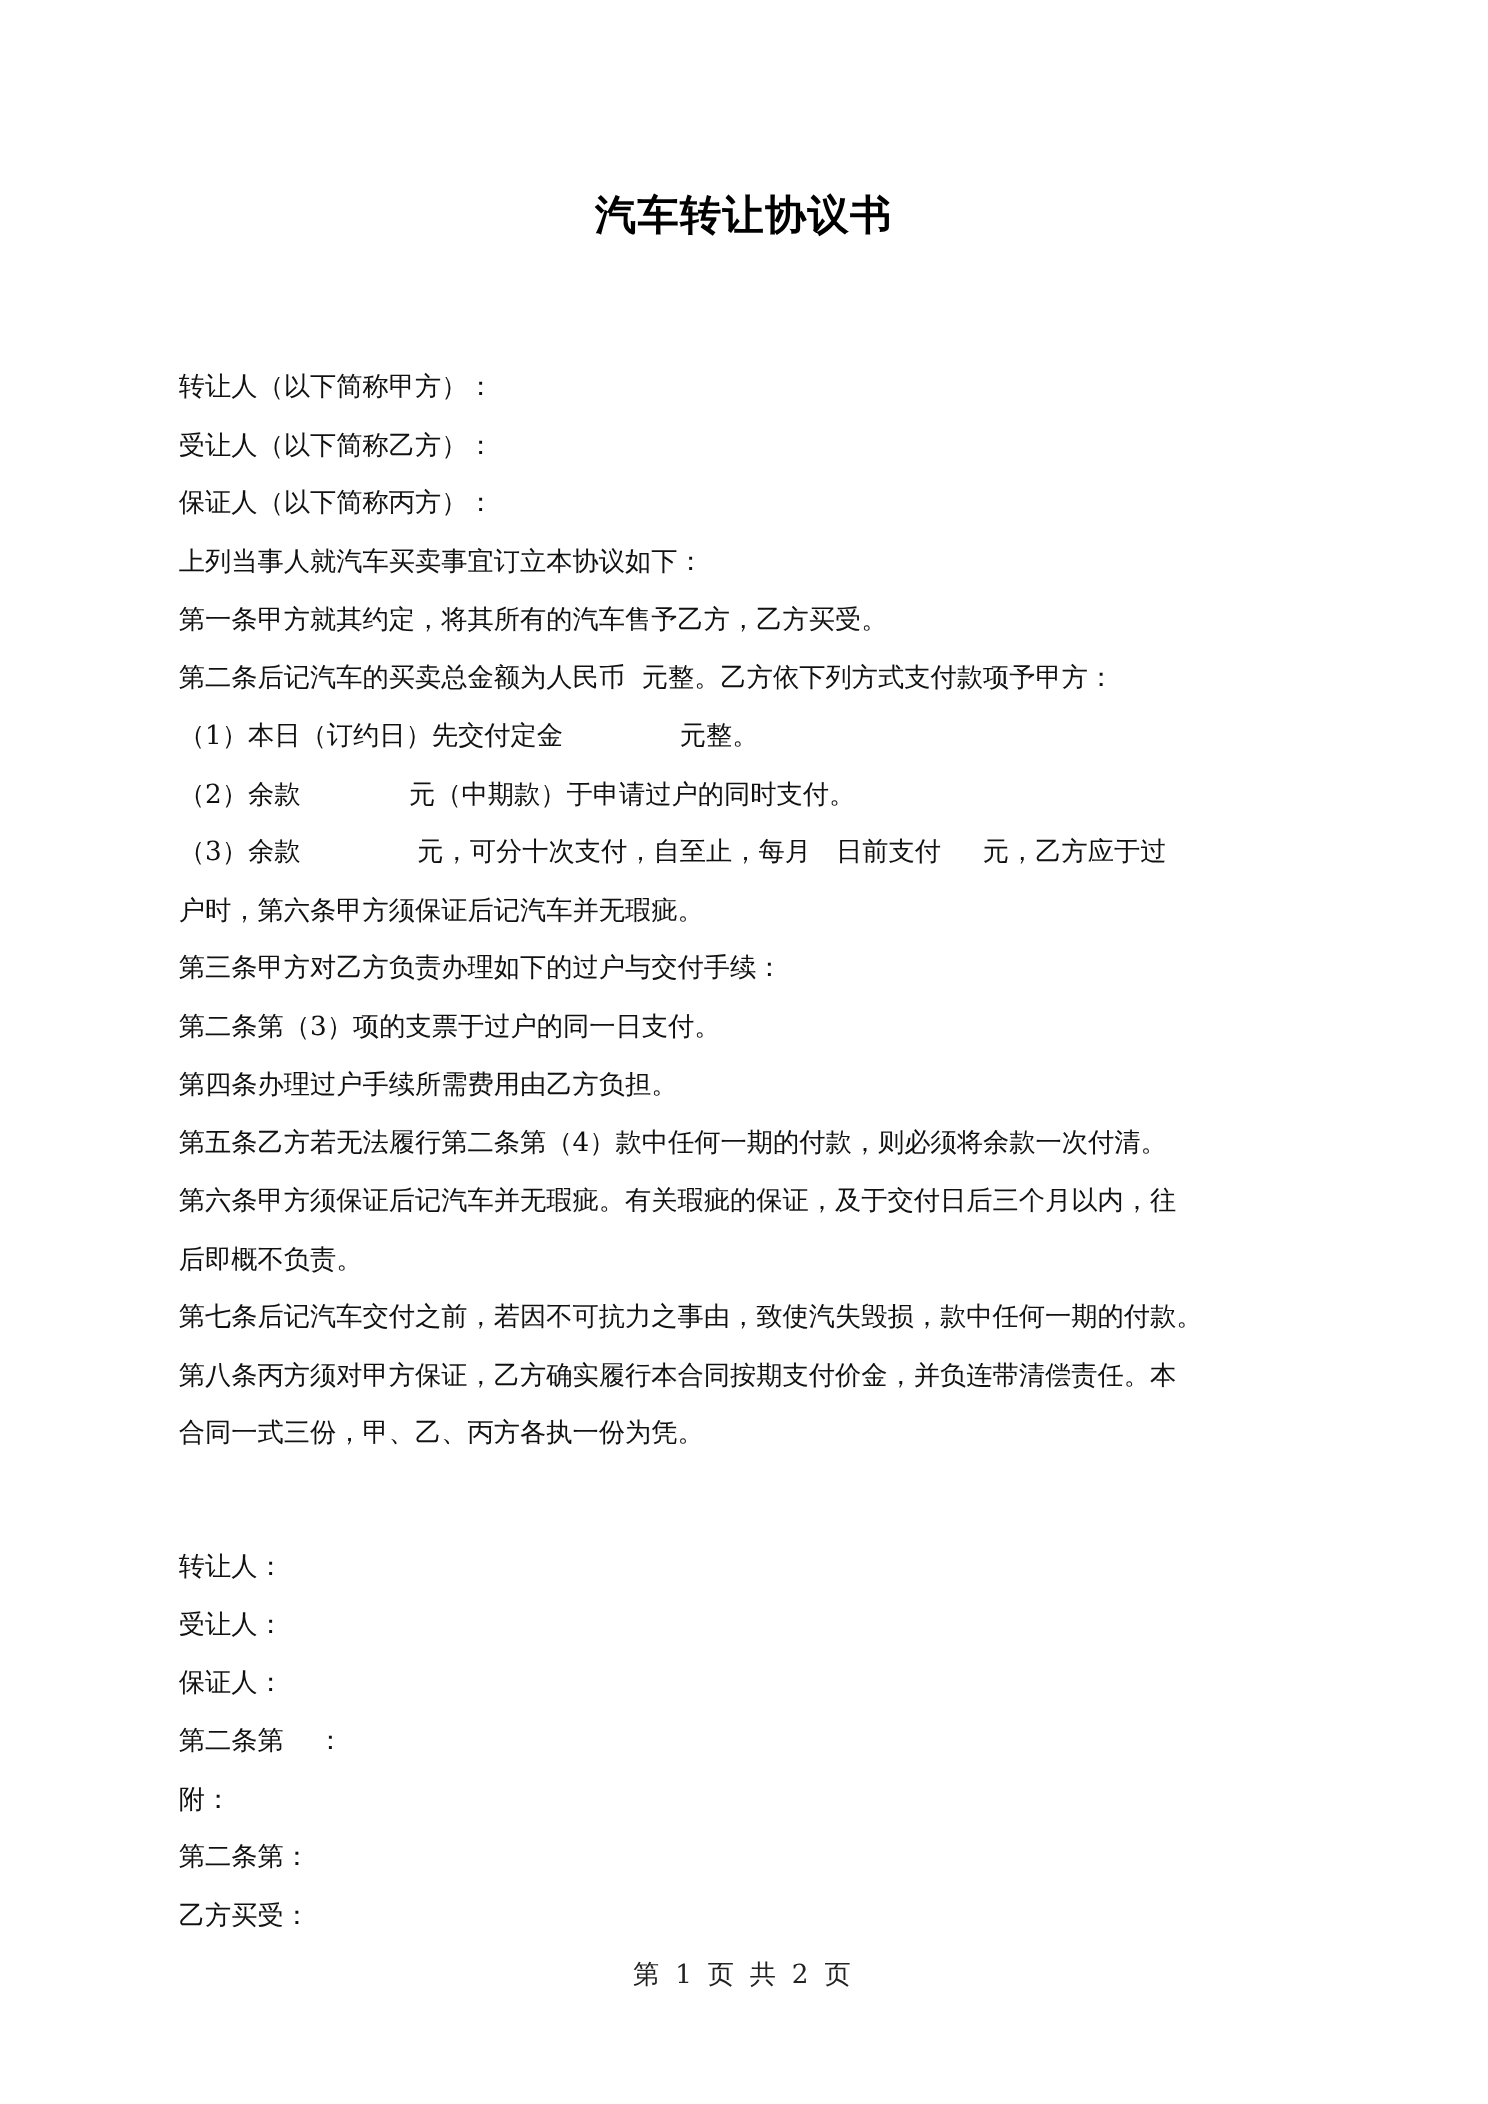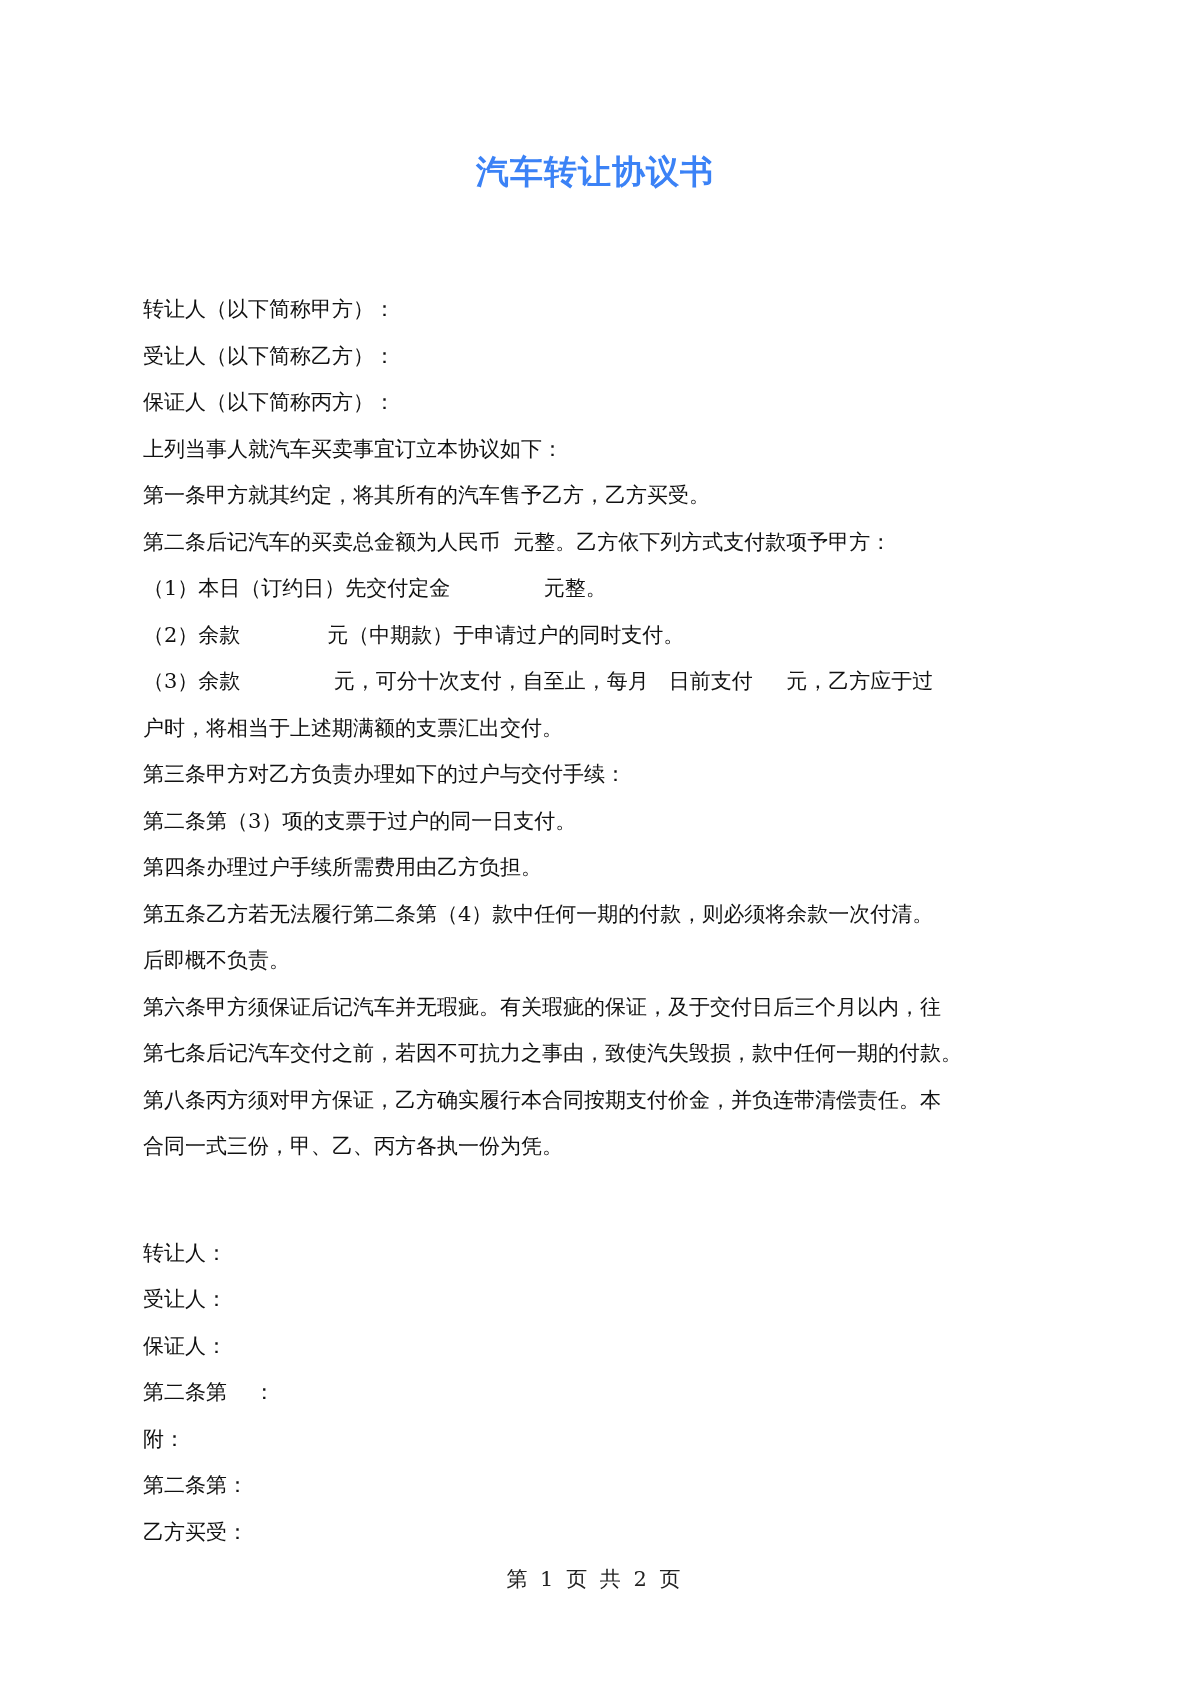--- a/index.html
+++ b/index.html
@@ -1,20 +1,20 @@
 <!DOCTYPE html>
 <html><head>
 <meta charset="utf-8">
 <style>
   html, body { margin:0; padding:0; background:#ffffff; }
   body { width:1190px; height:1683px; position:relative; overflow:hidden;
          font-family:"DejaVu Serif","Liberation Serif",serif; color:#111; }
   .title { position:absolute; top:150px; left:0; width:1190px; text-align:center;
            font-family:"DejaVu Sans","Liberation Sans",sans-serif; font-weight:bold;
-           font-size:33px; letter-spacing:1px; color:#3b82f6; }
+           font-size:33px; letter-spacing:1px; color:#000000; }
   .body { position:absolute; top:286px; left:143px; width:920px; }
   .line { font-size:21px; line-height:46.5px; height:46.5px; white-space:pre; }
   .gap { height:60px; }
   .footer { position:absolute; top:1565px; left:0; width:1190px; text-align:center;
             font-size:21px; letter-spacing:3px; color:#222; }
 </style>
 </head>
 <body>
 
 <div class="title">汽车转让协议书</div>
@@ -23,27 +23,27 @@
   <div class="line">转让人（以下简称甲方）：</div>
   <div class="line">受让人（以下简称乙方）：</div>
   <div class="line">保证人（以下简称丙方）：</div>
 
   <div class="line">上列当事人就汽车买卖事宜订立本协议如下：</div>
   <div class="line">第一条甲方就其约定，将其所有的汽车售予乙方，乙方买受。</div>
   <div class="line">第二条后记汽车的买卖总金额为人民币  元整。乙方依下列方式支付款项予甲方：</div>
   <div class="line">（1）本日（订约日）先交付定金              元整。</div>
   <div class="line">（2）余款             元（中期款）于申请过户的同时支付。</div>
   <div class="line">（3）余款              元，可分十次支付，自至止，每月   日前支付     元，乙方应于过</div>
-  <div class="line">户时，将相当于上述期满额的支票汇出交付。</div>
+  <div class="line">户时，第六条甲方须保证后记汽车并无瑕疵。</div>
   <div class="line">第三条甲方对乙方负责办理如下的过户与交付手续：</div>
   <div class="line">第二条第（3）项的支票于过户的同一日支付。</div>
   <div class="line">第四条办理过户手续所需费用由乙方负担。</div>
   <div class="line">第五条乙方若无法履行第二条第（4）款中任何一期的付款，则必须将余款一次付清。</div>
+  <div class="line">第六条甲方须保证后记汽车并无瑕疵。有关瑕疵的保证，及于交付日后三个月以内，往</div>
   <div class="line">后即概不负责。</div>
-  <div class="line">第六条甲方须保证后记汽车并无瑕疵。有关瑕疵的保证，及于交付日后三个月以内，往</div>
   <div class="line">第七条后记汽车交付之前，若因不可抗力之事由，致使汽失毁损，款中任何一期的付款。</div>
   <div class="line">第八条丙方须对甲方保证，乙方确实履行本合同按期支付价金，并负连带清偿责任。本</div>
   <div class="line">合同一式三份，甲、乙、丙方各执一份为凭。</div>
 
   <div class="gap"></div>
 
   <div class="line">转让人：</div>
   <div class="line">受让人：</div>
   <div class="line">保证人：</div>
   <div class="line">第二条第    ：</div>

